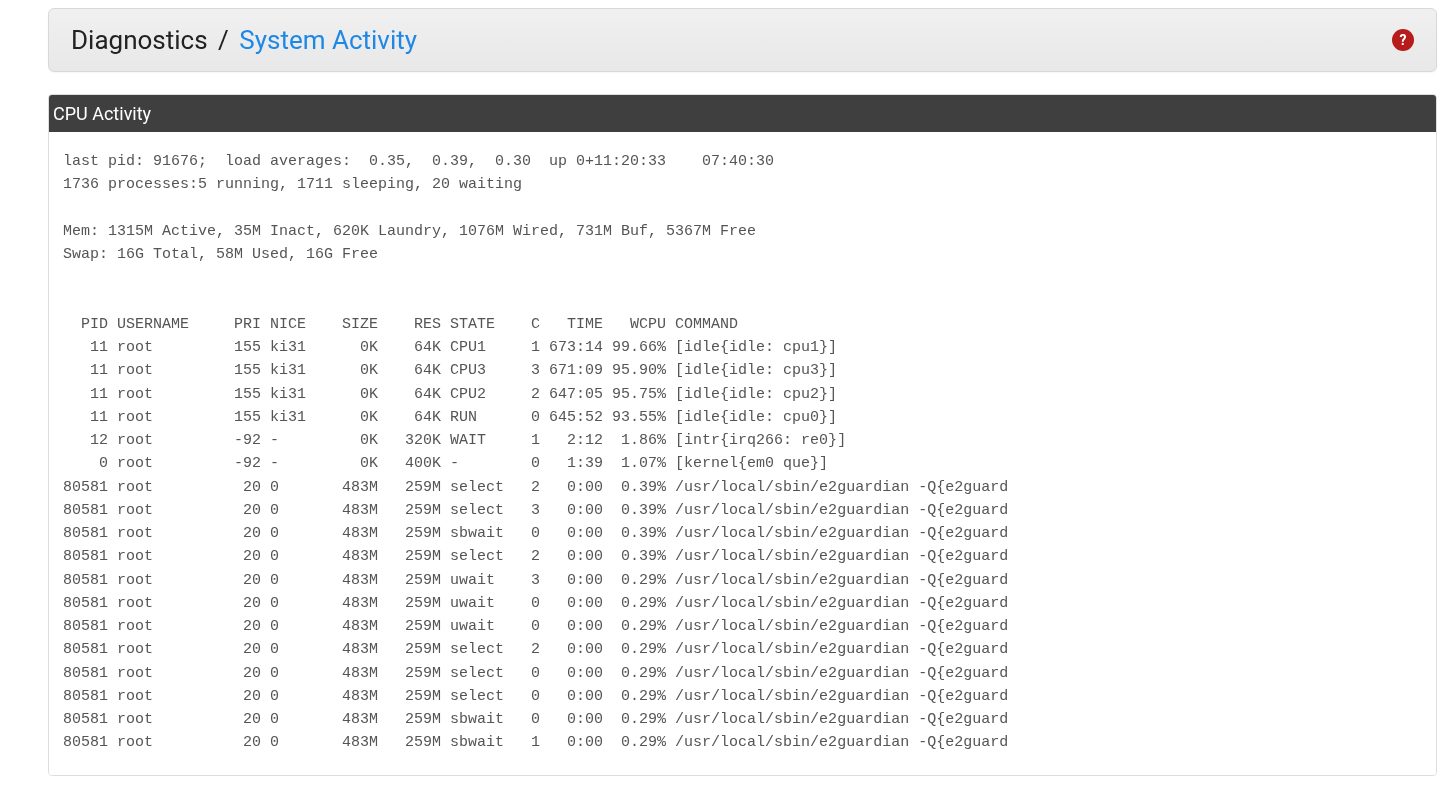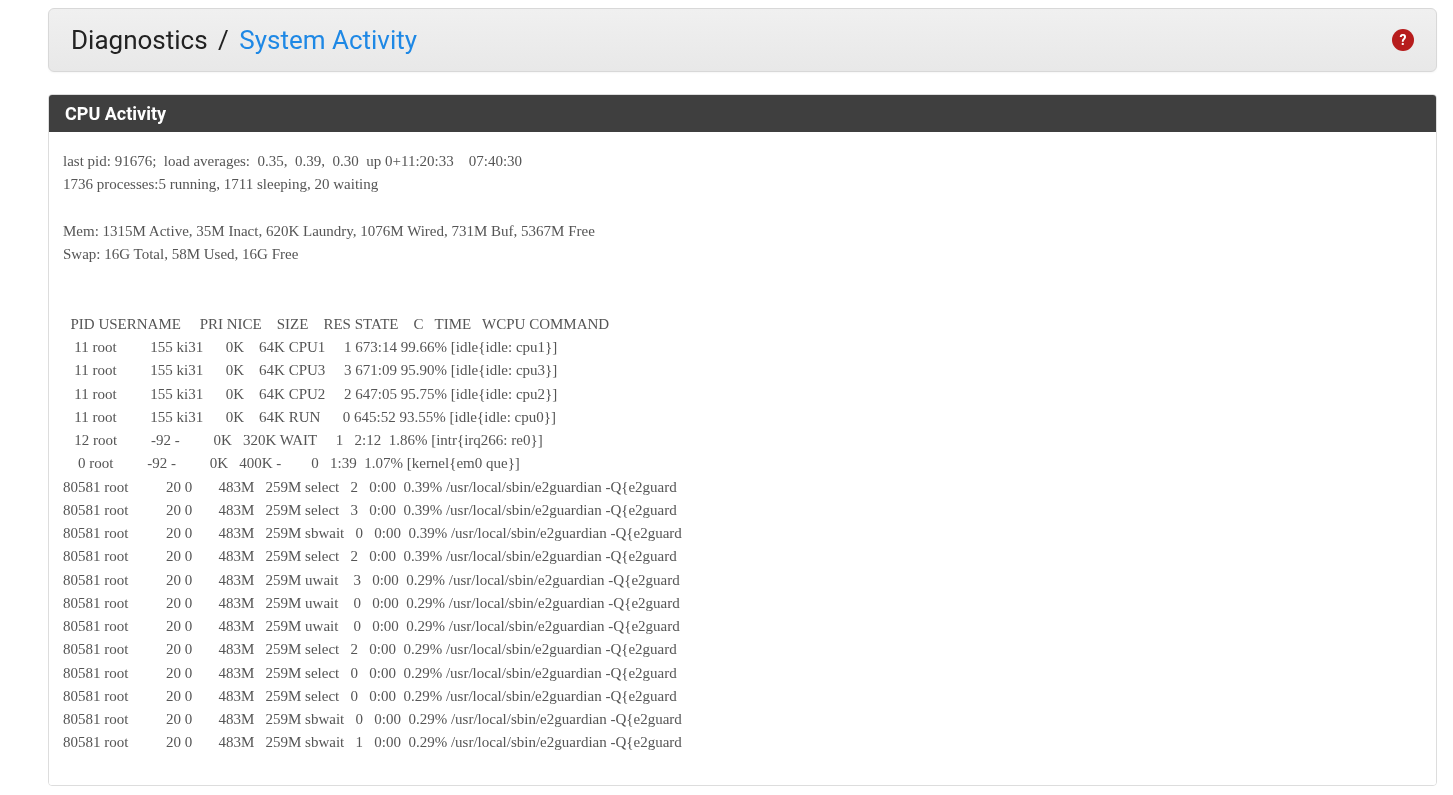--- a/index.html
+++ b/index.html
@@ -55,27 +55,27 @@
   .panel {
     margin-top: 22px;
     border: 1px solid #ddd;
     border-radius: 4px;
     overflow: hidden;
   }
   .panel-header {
     background: #3f3f3f;
     color: #fff;
     font-size: 18px;
-    font-weight: 700;
-    padding: 8px 16px;
+    font-weight: 400;
+    padding: 8px 4px;
   }
   .panel-body {
     background: #fff;
-    padding: 18px 14px 30px 14px;
-    font-family: Liberation Serif, serif;
+    padding: 18px 14px 20px 14px;
+    font-family: Liberation Mono, monospace;
     font-size: 15px;
     line-height: 1.55;
     color: #555;
     white-space: pre;
     overflow-x: auto;
   }
 </style>
 </head>
 <body>
 

